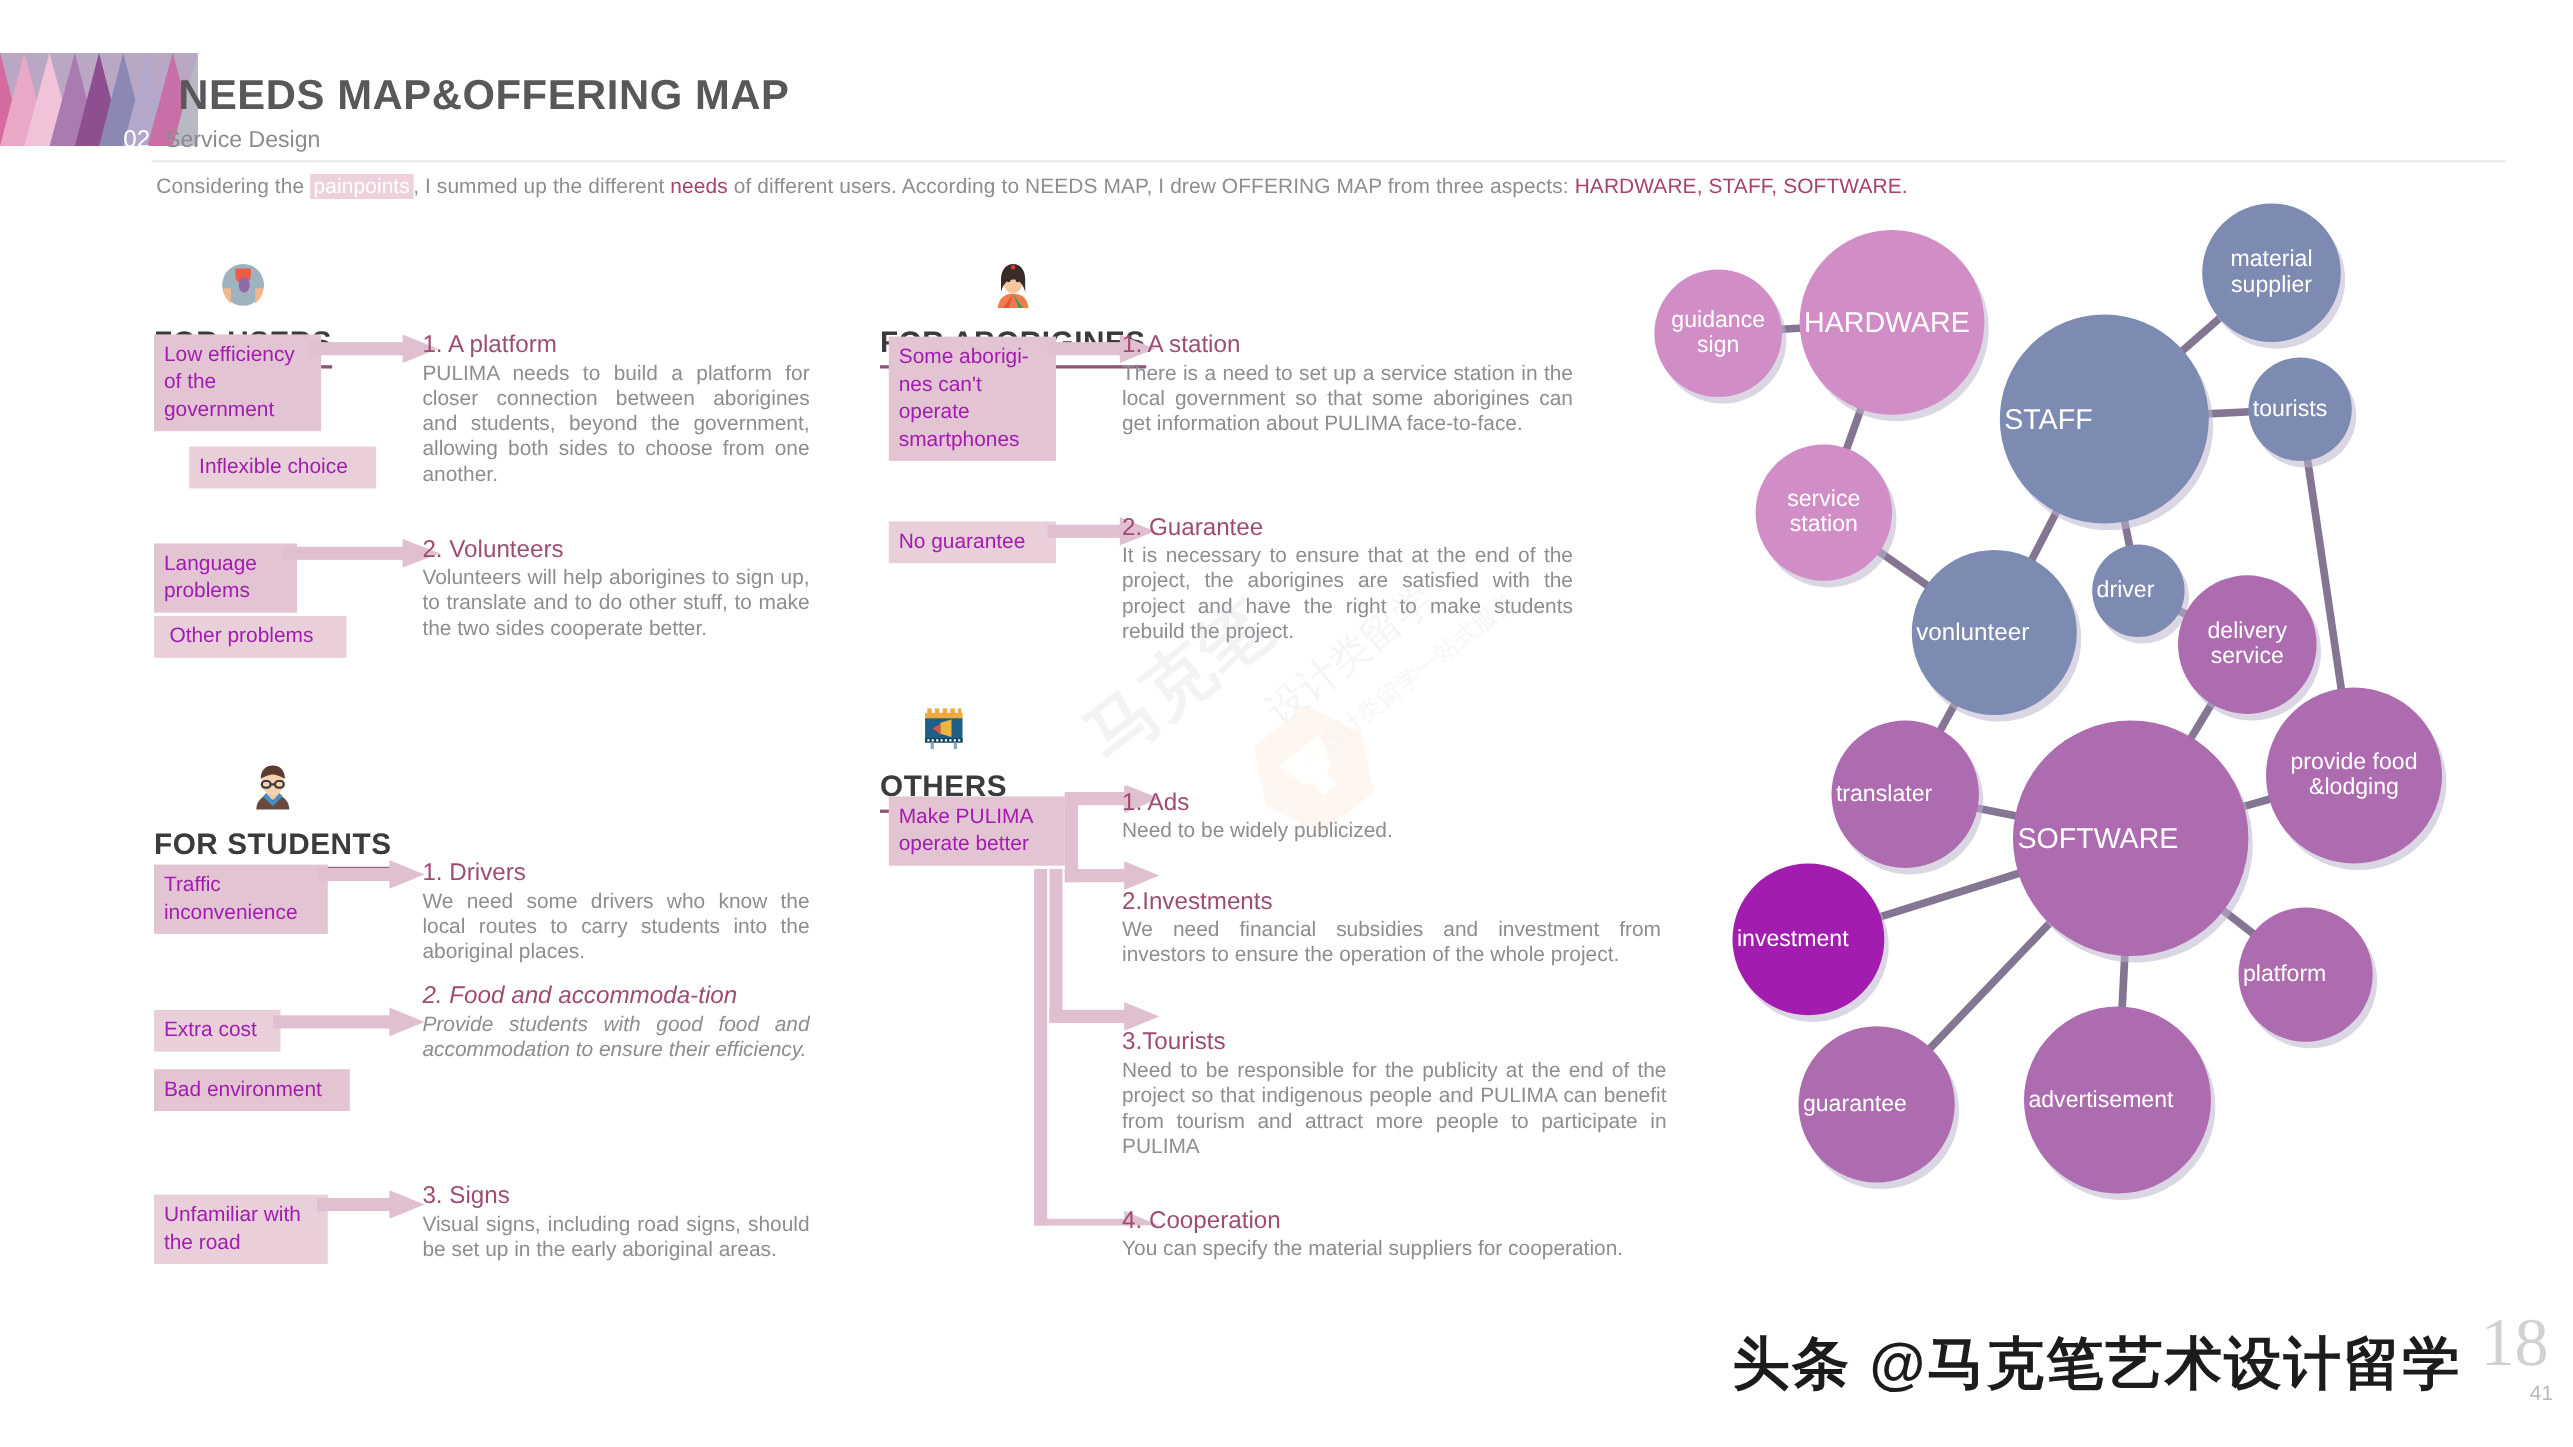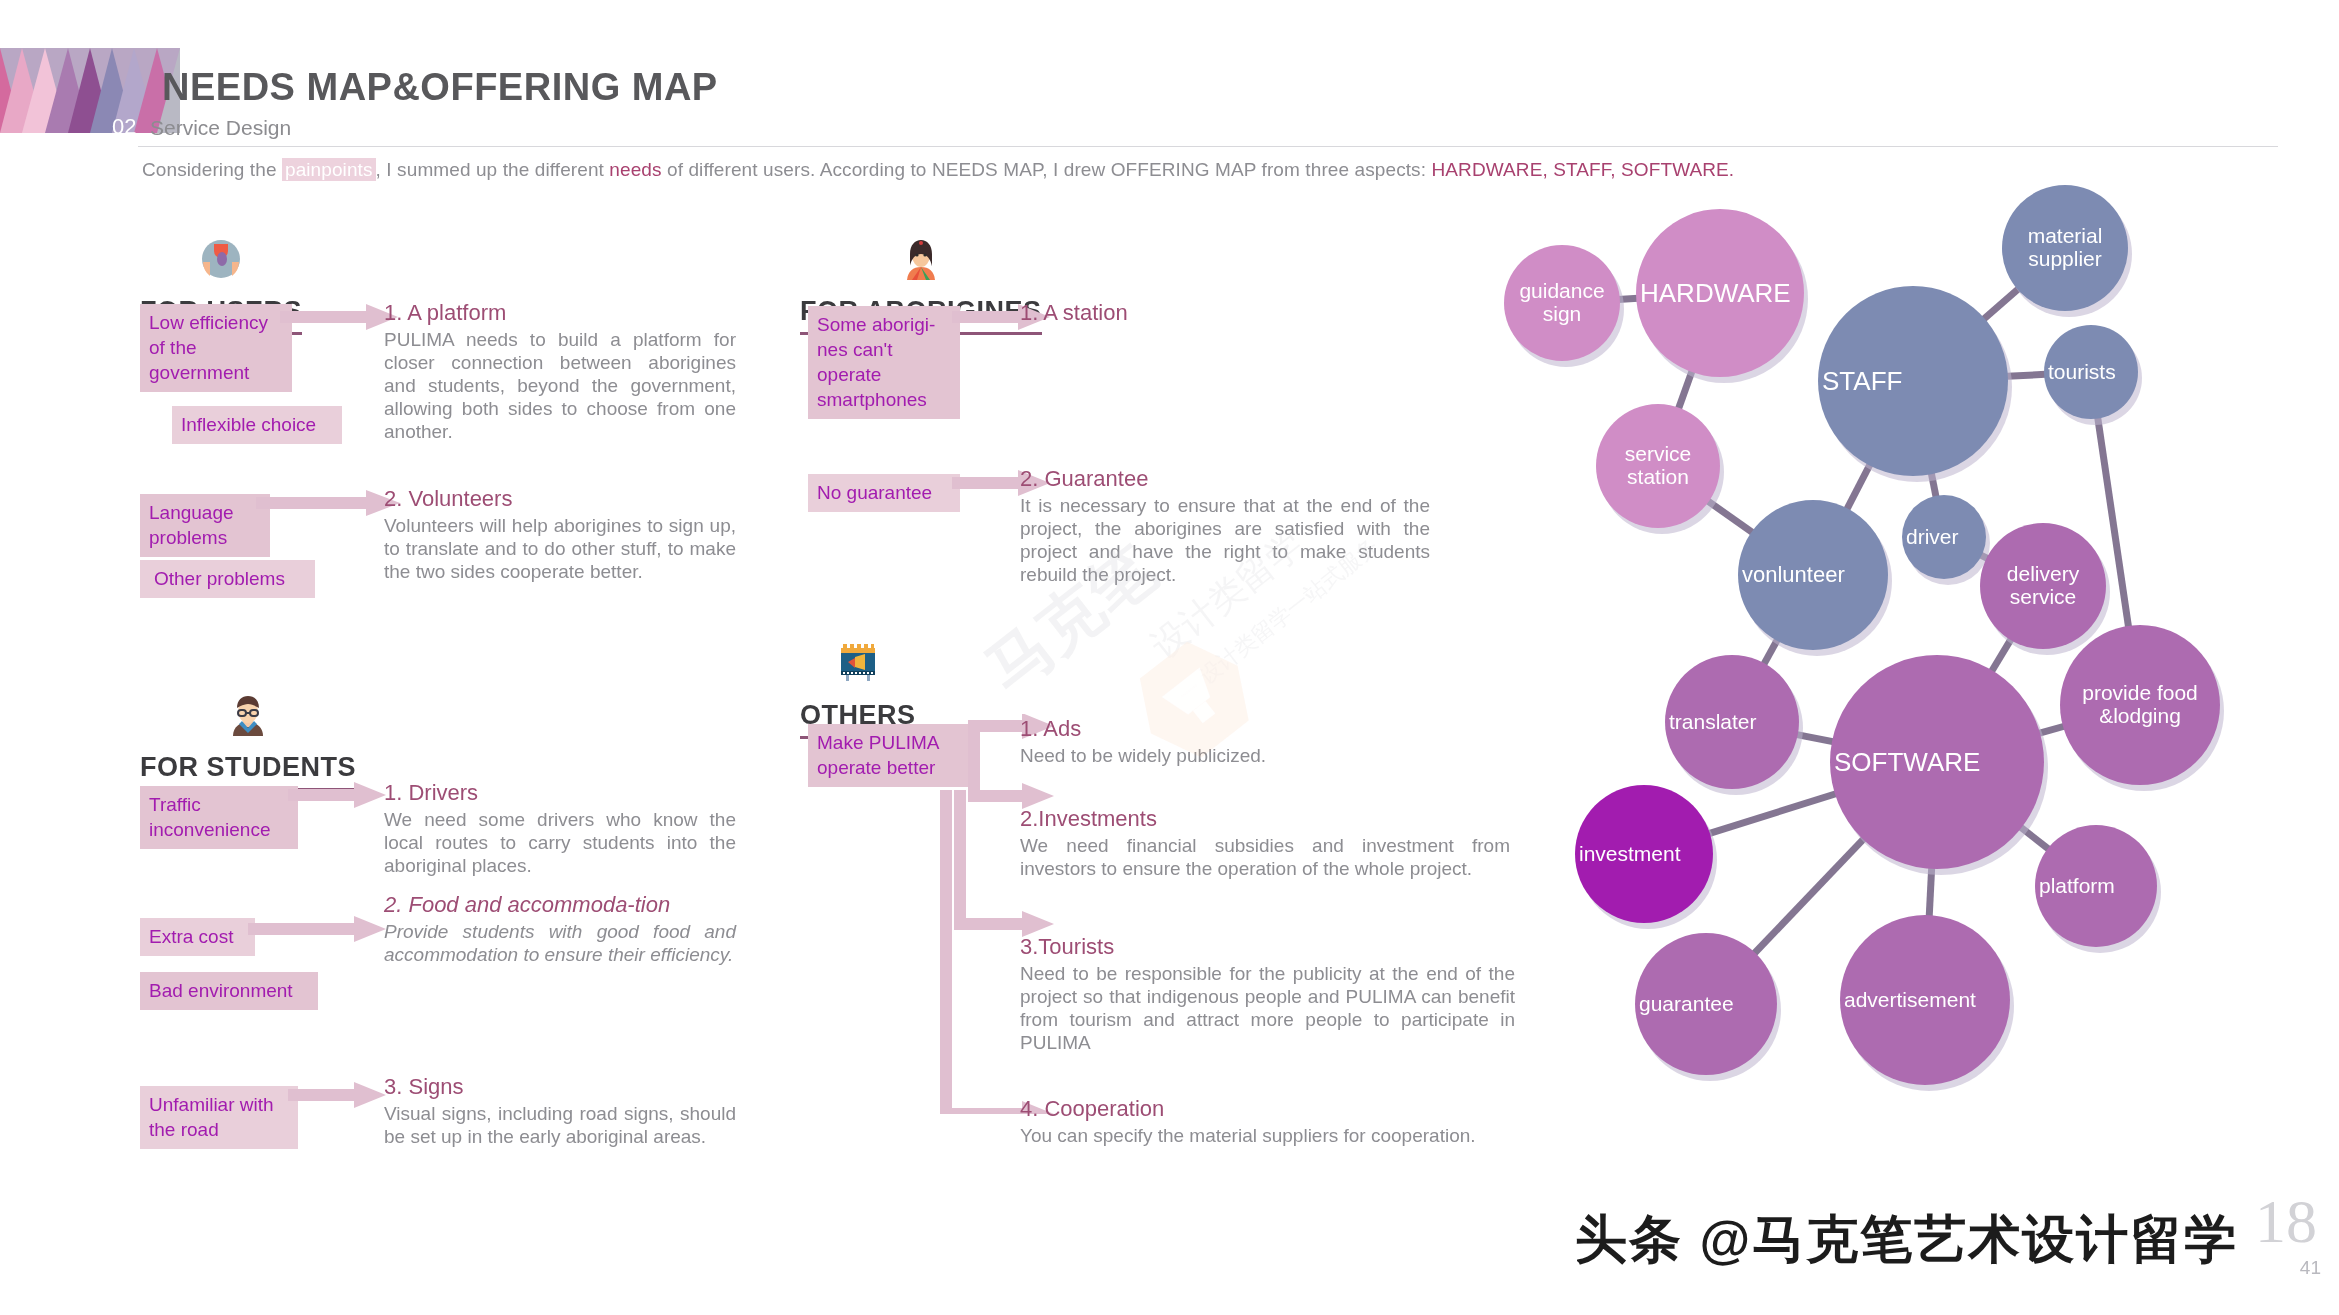--- a/index.html
+++ b/index.html
@@ -187,20 +187,21 @@
   <rect x="0" y="11" width="70" height="12" fill="#e0bfd0"></rect>
   <polygon points="66,4 98,17 66,30" fill="#e0bfd0"></polygon>
 </svg>
 <svg class="arrow" style="left:952px;top:466px;" width="100" height="32">
   <rect x="0" y="11" width="70" height="12" fill="#e0bfd0"></rect>
   <polygon points="66,4 98,17 66,30" fill="#e0bfd0"></polygon>
 </svg>
 
 <div class="itm" style="left:1020px;top:300px;width:410px;">
   <div class="h">1. A station</div>
+  <div class="b">There is a need to set up a service station in the local government so that some aborigines can get information about PULIMA face-to-face.</div>
 </div>
 <div class="itm" style="left:1020px;top:466px;width:410px;">
   <div class="h">2. Guarantee</div>
   <div class="b">It is necessary to ensure that at the end of the project, the aborigines are satisfied with the project and have the right to make students rebuild the project.</div>
 </div>
 
 <div class="sec-head" style="left:800px;top:640px;">
   <span class="sicon">
     <svg viewBox="0 0 46 46" width="46" height="46">
       <rect x="6" y="8" width="34" height="6" fill="#f0a93c"></rect>

